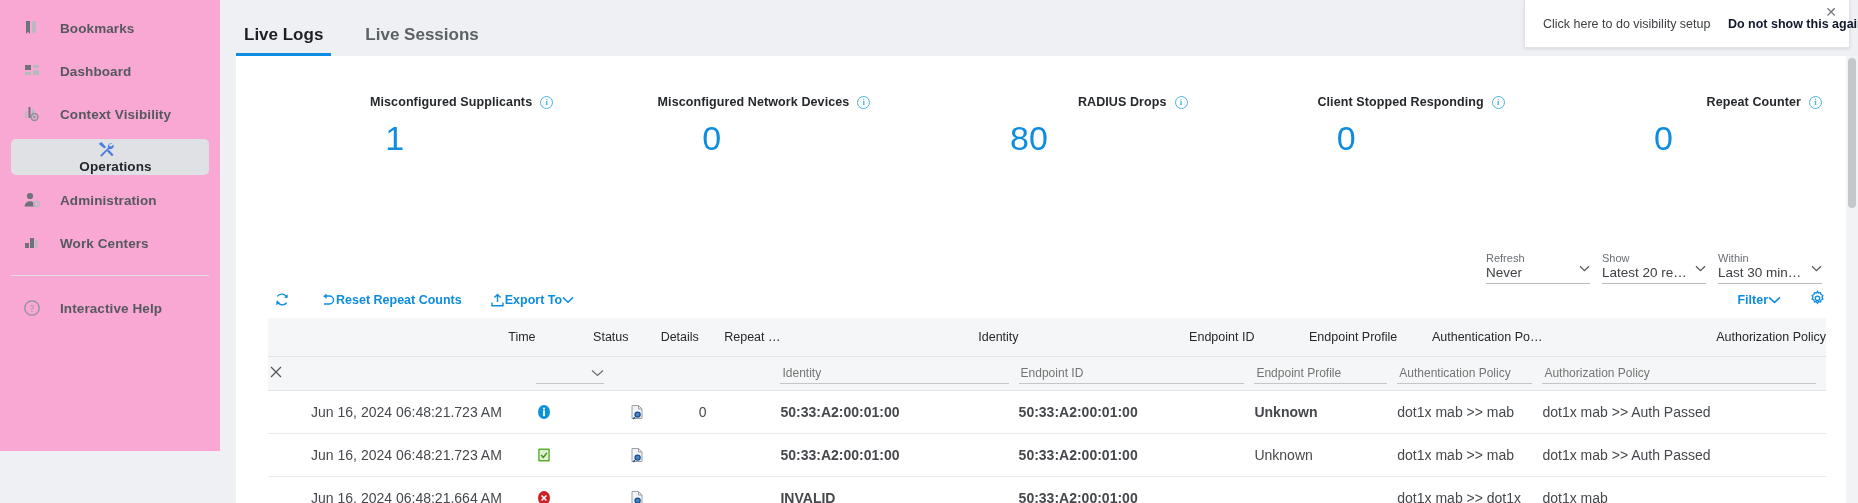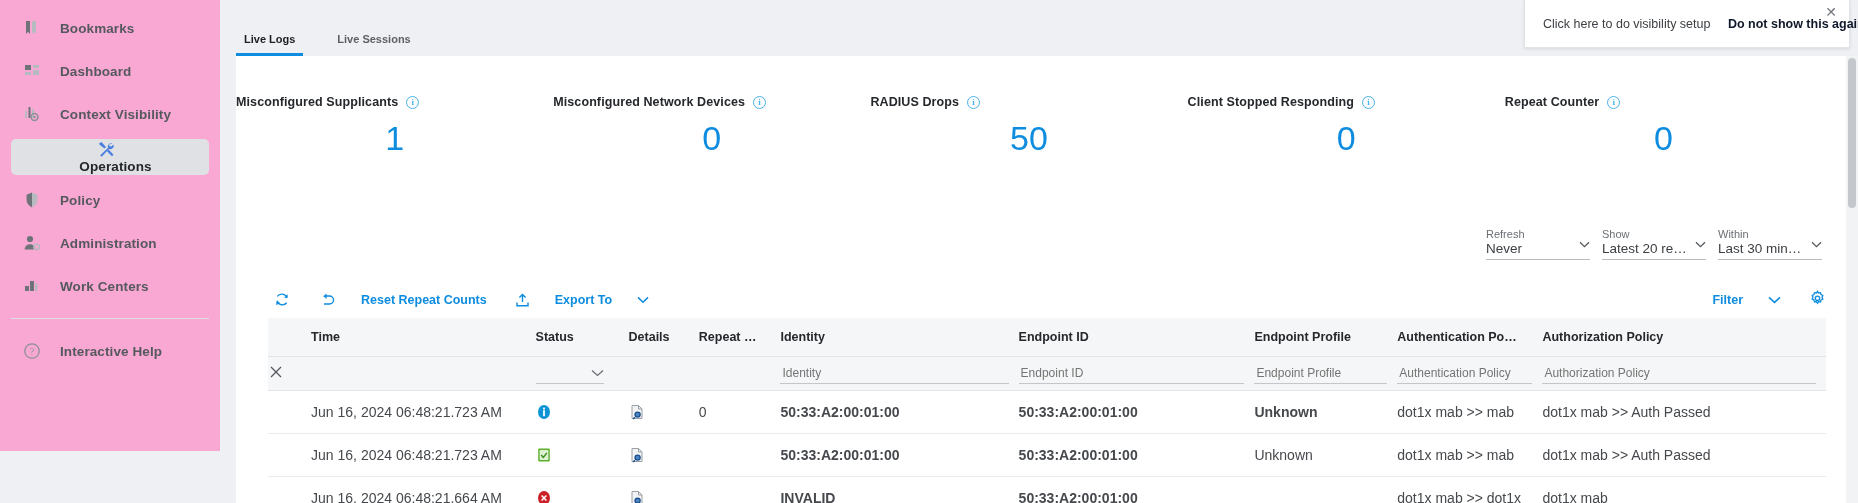--- a/index.html
+++ b/index.html
@@ -61,21 +61,21 @@
   .tabs {
     height: 56px; flex: 0 0 56px;
     display: flex; align-items: flex-end;
     padding-left: 16px;
     background: #eef0f3;
   }
   .tab {
     position: relative;
     padding: 0 8px 11px 8px;
     margin-right: 26px;
-    font-size: 11px;
+    font-size: 17px;
     color: #5c6166;
     cursor: pointer;
     font-weight: bold;
   }
   .tab.active { color: #1c1f23; }
   .tab.active::after {
     content: ""; position: absolute;
     left: 0; right: 0; bottom: -1px; height: 4px;
     background: #0d8ce0;
   }
@@ -89,21 +89,21 @@
   }
 
   
   .kpis {
     display: flex;
     padding-top: 39px;
     padding-right: 36px;
   }
   .kpi { flex: 1 1 0; text-align: center; }
   .kpi-head {
-    display: flex; align-items: center; justify-content: flex-start;
+    display: flex; align-items: center; justify-content: flex-end;
     gap: 8px;
     font-size: 12.5px; font-weight: bold; color: #25282c;
     letter-spacing: .1px;
   }
   .info-icon {
     width: 13px; height: 13px; border-radius: 50%;
     border: 1px solid #49b4e8;
     color: #49b4e8; font-size: 9px; font-weight: bold;
     display: inline-flex; align-items: center; justify-content: center;
     line-height: 1; font-family: "Liberation Serif", serif;
@@ -115,21 +115,21 @@
     line-height: 1;
   }
 
   
   .selectors {
     position: absolute;
     right: 36px; top: 172px;
     display: flex; gap: 12px;
   }
   .sel { width: 104px; }
-  .sel-label { font-size: 11px; color: #6a6f75; margin-bottom: 1px; }
+  .sel-label { font-size: 11px; color: #6a6f75; margin-bottom: 1px; margin-top: 24px; }
   .sel-box {
     display: flex; justify-content: space-between;
     border-bottom: 1px solid #b9bdc2;
     padding-bottom: 3px;
     cursor: pointer;
   }
   .sel-val {
     font-size: 13.5px; color: #3c4044;
     white-space: nowrap; overflow: hidden; text-overflow: ellipsis;
   }
@@ -138,38 +138,38 @@
   }
 
   
   .toolbar {
     position: absolute; left: 0; right: 0; top: 226px;
     height: 36px;
     display: flex; align-items: center;
     padding-left: 38px; padding-right: 32px;
   }
   .tb-btn {
-    display: flex; align-items: center; gap: 25px;
+    display: flex; align-items: center; gap: 0;
     color: #0d8ce0; font-size: 12.5px; font-weight: bold;
     cursor: pointer; margin-right: 28px;
     white-space: nowrap;
     justify-content: center;
   }
   .tb-icon-only { margin-right: 30px; }
   .toolbar-right { margin-left: auto; display: flex; align-items: center; gap: 28px; }
 
   
   .table-wrap {
     position: absolute; left: 32px; right: 32px; top: 262px; bottom: 0;
   }
   table { width: 100%; border-collapse: collapse; table-layout: fixed; }
   thead th {
     background: #f5f6f7;
-    text-align: left;
-    font-size: 12.5px; font-weight: bold; color: #25282c;
+    text-align: right;
+    font-size: 12.5px; font-weight: normal; color: #25282c;
     padding: 12px 0 12px 0;
     border-bottom: 1px solid #e2e4e7;
     white-space: nowrap; overflow: hidden; text-overflow: ellipsis;
   }
   tbody.filters td {
     background: #f5f6f7;
     padding: 6px 10px 6px 0;
     border-bottom: 1px solid #e2e4e7;
     vertical-align: middle;
   }
@@ -279,29 +279,20 @@
       <span class="nav-icon">
         <svg width="19" height="19" viewBox="0 0 19 19">
           <path d="M2.4 3.2l2-1.2 4.6 5-1.6 1.6-5-4.2z" fill="#4a7fe0"></path>
           <path d="M15.6 3.5a3.7 3.7 0 0 0-4.7 4.6L3.2 15.2l1.5 1.5 7.2-7.6a3.7 3.7 0 0 0 4.6-4.7l-2.2 2.2-1.8-.4-.4-1.8z" fill="#4a7fe0"></path>
           <path d="M9.9 11.2l1.7-1.7 4.9 5.2-1.5 1.5z" fill="#4a7fe0"></path>
         </svg>
       </span>
       <span class="nav-label">Operations</span>
     </div>
 
-    <div class="nav-item">
-      <span class="nav-icon">
-        <svg width="18" height="18" viewBox="0 0 18 18">
-          <path d="M9 1.6L3.6 3.7v5.1c0 3.4 2.3 6.3 5.4 7.6V1.6z" fill="#6d7378"></path>
-          <path d="M9 1.6l5.4 2.1v5.1c0 3.4-2.3 6.3-5.4 7.6V1.6z" fill="#b6bbc0"></path>
-        </svg>
-      </span>
-      <span class="nav-label">Policy</span>
-    </div>
 
     <div class="nav-item">
       <span class="nav-icon">
         <svg width="18" height="18" viewBox="0 0 18 18">
           <circle cx="7" cy="5" r="3.1" fill="#6d7378"></circle>
           <path d="M1.6 15.6c0-3.2 2.4-5.4 5.4-5.4s5.4 2.2 5.4 5.4z" fill="#6d7378"></path>
           <circle cx="13.6" cy="13" r="2.8" fill="none" stroke="#b6bbc0" stroke-width="1.6"></circle>
         </svg>
       </span>
       <span class="nav-label">Administration</span>
@@ -357,21 +348,21 @@
             <span>Misconfigured Network Devices</span>
             <span class="info-icon">i</span>
           </div>
           <div class="kpi-value">0</div>
         </div>
         <div class="kpi">
           <div class="kpi-head">
             <span>RADIUS Drops</span>
             <span class="info-icon">i</span>
           </div>
-          <div class="kpi-value">50</div>
+          <div class="kpi-value">80</div>
         </div>
         <div class="kpi">
           <div class="kpi-head">
             <span>Client Stopped Responding</span>
             <span class="info-icon">i</span>
           </div>
           <div class="kpi-value">0</div>
         </div>
         <div class="kpi">
           <div class="kpi-head">

